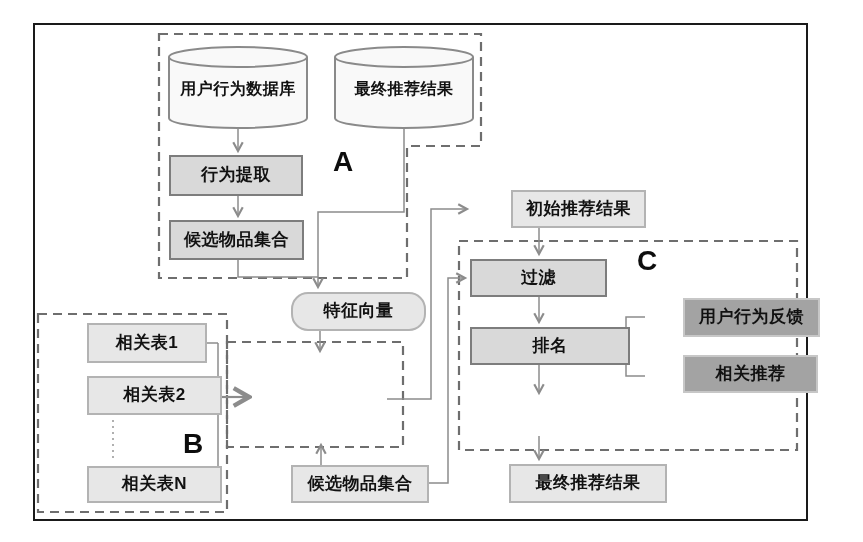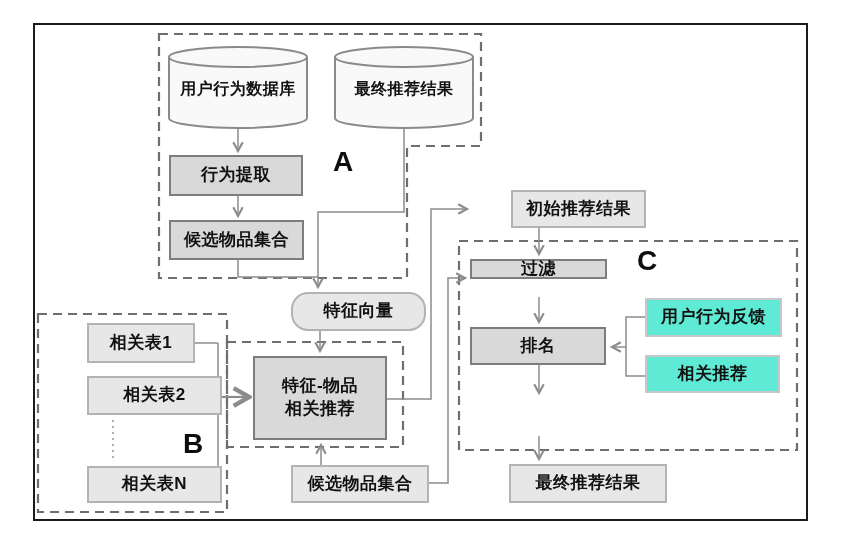--- a/index.html
+++ b/index.html
@@ -12,21 +12,21 @@
     border:2.5px solid #1a1a1a;box-sizing:border-box;background:#ffffff;
   }
   .wires{position:absolute;left:0;top:0;width:863px;height:542px;}
   .node{
     position:absolute;box-sizing:border-box;display:flex;align-items:center;justify-content:center;
     font-size:17px;font-weight:600;text-align:center;white-space:pre-line;line-height:1.35;
     letter-spacing:.5px;
   }
   .process{background:#d9d9d9;border:2px solid #7d7d7d;}
   .io{background:#e7e7e7;border:2px solid #b3b3b3;margin-left:39px;}
-  .side{background:#5eead4;border:2px solid #c7c7c7;}
+  .side{background:#a3a3a3;border:2px solid #c7c7c7;margin-left:38px;}
   .cyl-label{
     position:absolute;box-sizing:border-box;display:flex;align-items:center;justify-content:center;
     font-size:16px;font-weight:600;letter-spacing:.5px;
   }
   .group-label{
     position:absolute;font-size:28px;font-weight:bold;color:#0d0d0d;
   }
 </style>
 </head>
 <body>
@@ -85,36 +85,34 @@
 
   <div class="cyl-label" style="left:169px;top:72px;width:138px;height:34px;">用户行为数据库</div>
   <div class="cyl-label" style="left:335px;top:72px;width:138px;height:34px;">最终推荐结果</div>
 
   <div class="node process" style="left:169px;top:155px;width:134px;height:41px;">行为提取</div>
 
   <div class="node process" style="left:169px;top:220px;width:135px;height:40px;">候选物品集合</div>
 
   <div class="node io" style="left:252px;top:292px;width:135px;height:39px;border-radius:17px;">特征向量</div>
 
-  <div class="node io" style="left:48px;top:323px;width:108px;height:40px;">相关表1</div>
+  <div class="node io" style="left:48px;top:323px;width:120px;height:40px;">相关表1</div>
 
   <div class="node io" style="left:48px;top:376px;width:135px;height:39px;">相关表2</div>
 
   <div class="node io" style="left:48px;top:466px;width:135px;height:37px;">相关表N</div>
 
-  <div class="node process" style="left:253px;top:356px;width:134px;height:84px;">特征-物品
-相关推荐</div>
 
   <div class="node io" style="left:252px;top:465px;width:138px;height:38px;">候选物品集合</div>
 
   <div class="node io" style="left:472px;top:190px;width:135px;height:38px;">初始推荐结果</div>
 
-  <div class="node process" style="left:470px;top:259px;width:137px;height:20px;">过滤</div>
+  <div class="node process" style="left:470px;top:259px;width:137px;height:38px;">过滤</div>
 
-  <div class="node process" style="left:470px;top:327px;width:136px;height:38px;">排名</div>
+  <div class="node process" style="left:470px;top:327px;width:160px;height:38px;">排名</div>
 
   <div class="node side" style="left:645px;top:298px;width:137px;height:39px;">用户行为反馈</div>
 
   <div class="node side" style="left:645px;top:355px;width:135px;height:38px;">相关推荐</div>
 
 
   <div class="node io" style="left:470px;top:464px;width:158px;height:39px;">最终推荐结果</div>
 
   <div class="group-label" style="left:333px;top:146px;">A</div>
   <div class="group-label" style="left:183px;top:428px;">B</div>

